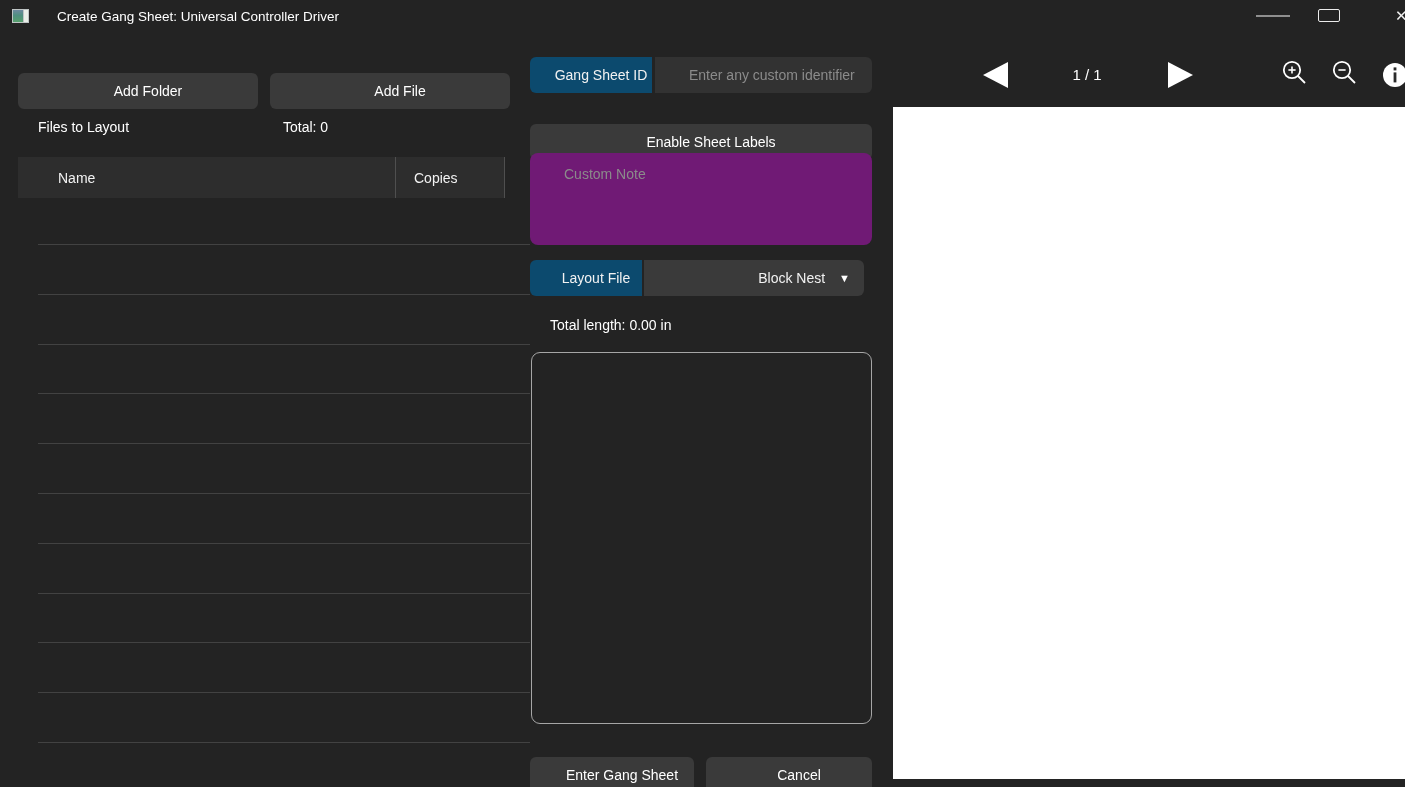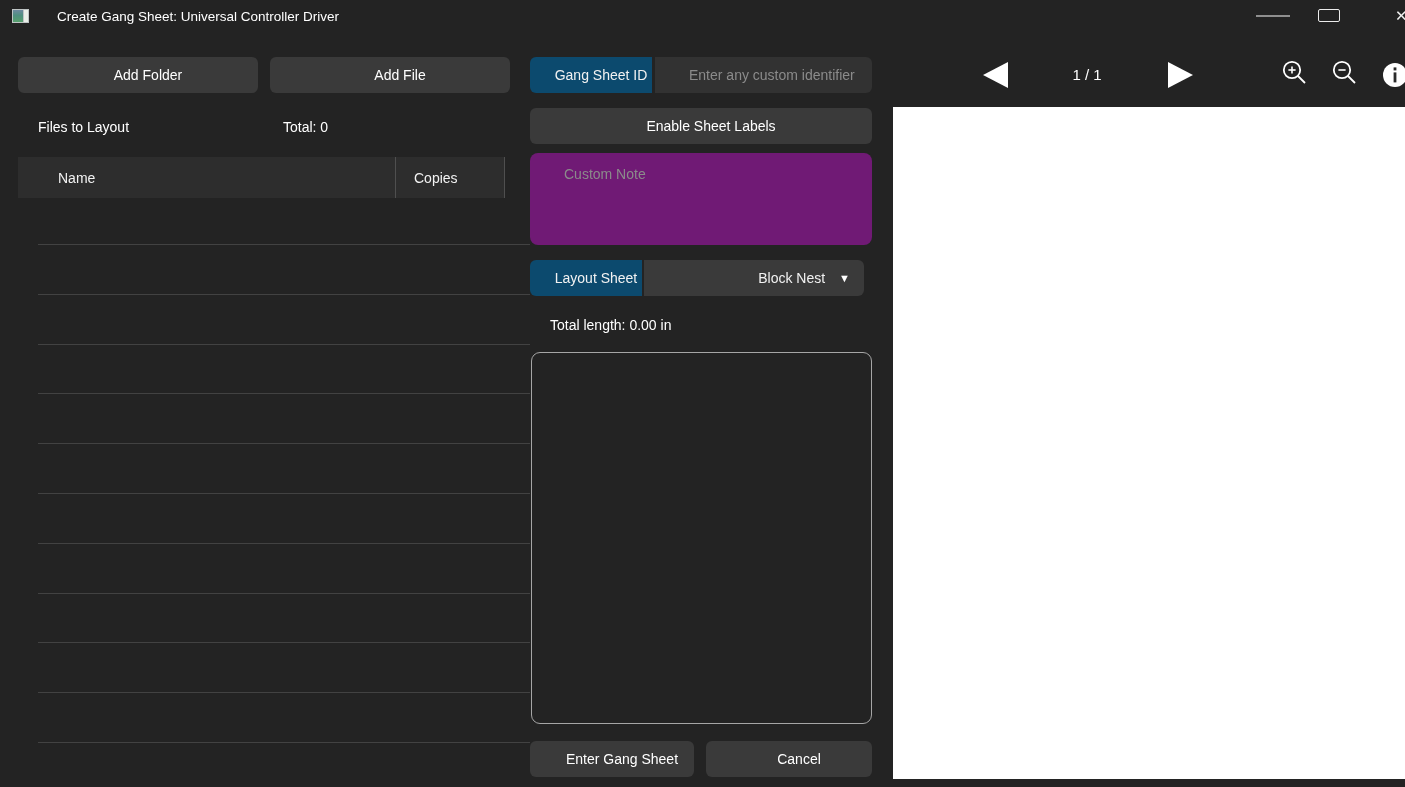--- a/index.html
+++ b/index.html
@@ -17,21 +17,21 @@
   .app-icon .ic-main{flex:1;background:linear-gradient(180deg,#6d89a0 0%,#4f9080 45%,#57a06d 100%);}
   .app-icon .ic-side{width:4px;background:#e9efe9;margin-left:1px;}
   .win-title{left:37px;top:9px;font-size:13.5px;color:#ffffff;white-space:nowrap;}
   .ctl-min{left:1256px;top:15px;width:14px;height:2px;background:#8f8f8f;}
   .ctl-max{left:1318px;top:9px;width:13px;height:13px;border:1.4px solid #ececec;border-radius:2px;box-sizing:border-box;}
   .ctl-close{left:1375px;top:6px;font-size:15px;color:#f0f0f0;line-height:20px;}
 
   
   .btn{
     background:#3a3a3a;border-radius:6px;display:flex;align-items:center;justify-content:center;
-    font-size:14px;color:#ffffff;cursor:default;box-sizing:border-box;
+    font-size:14px;color:#ffffff;cursor:default;box-sizing:border-box;margin-top:16px;
   }
 
   
   .lbl{font-size:14px;color:#ffffff;white-space:nowrap;}
   .tbl-header{left:18px;top:157px;width:487px;height:41px;background:#2d2d2d;display:flex;align-items:center;box-sizing:border-box;}
   .col-name{padding-left:20px;font-size:14px;flex:1;}
   .col-copies{width:110px;height:100%;border-left:1px solid #4f4f4f;border-right:1px solid #4f4f4f;
     display:flex;align-items:center;padding-left:18px;font-size:14px;box-sizing:border-box;}
   .rows{left:18px;top:198px;width:492px;}
   .file-row{height:48.8px;border-bottom:1px solid #424242;}
@@ -106,21 +106,21 @@
 <div class="abs gs-input-wrap" style="left:655px;top:57px;width:217px;height:36px;">
   <input type="text" placeholder="Enter any custom identifier" style="">
 </div>
 
 <div class="abs btn" style="left:530px;top:108px;width:342px;height:36px;">Enable Sheet Labels</div>
 
 <div class="abs note-wrap">
   <textarea placeholder="Custom Note" style=""></textarea>
 </div>
 
-<div class="abs pair-label" style="left:530px;top:260px;width:112px;height:36px;">Layout Sheet</div>
+<div class="abs pair-label" style="left:530px;top:260px;width:112px;height:36px;">Layout File</div>
 <div class="abs dd-value" style="left:644px;top:260px;width:220px;height:36px;">
   <span>Block Nest</span>
   <span class="dd-arrow">▼</span>
 </div>
 
 <div class="abs lbl" style="left:530px;top:317px;">Total length: 0.00 in</div>
 
 <div class="abs preview-box"></div>
 
 <div class="abs btn" style="left:530px;top:741px;width:164px;height:36px;">Enter Gang Sheet</div>

